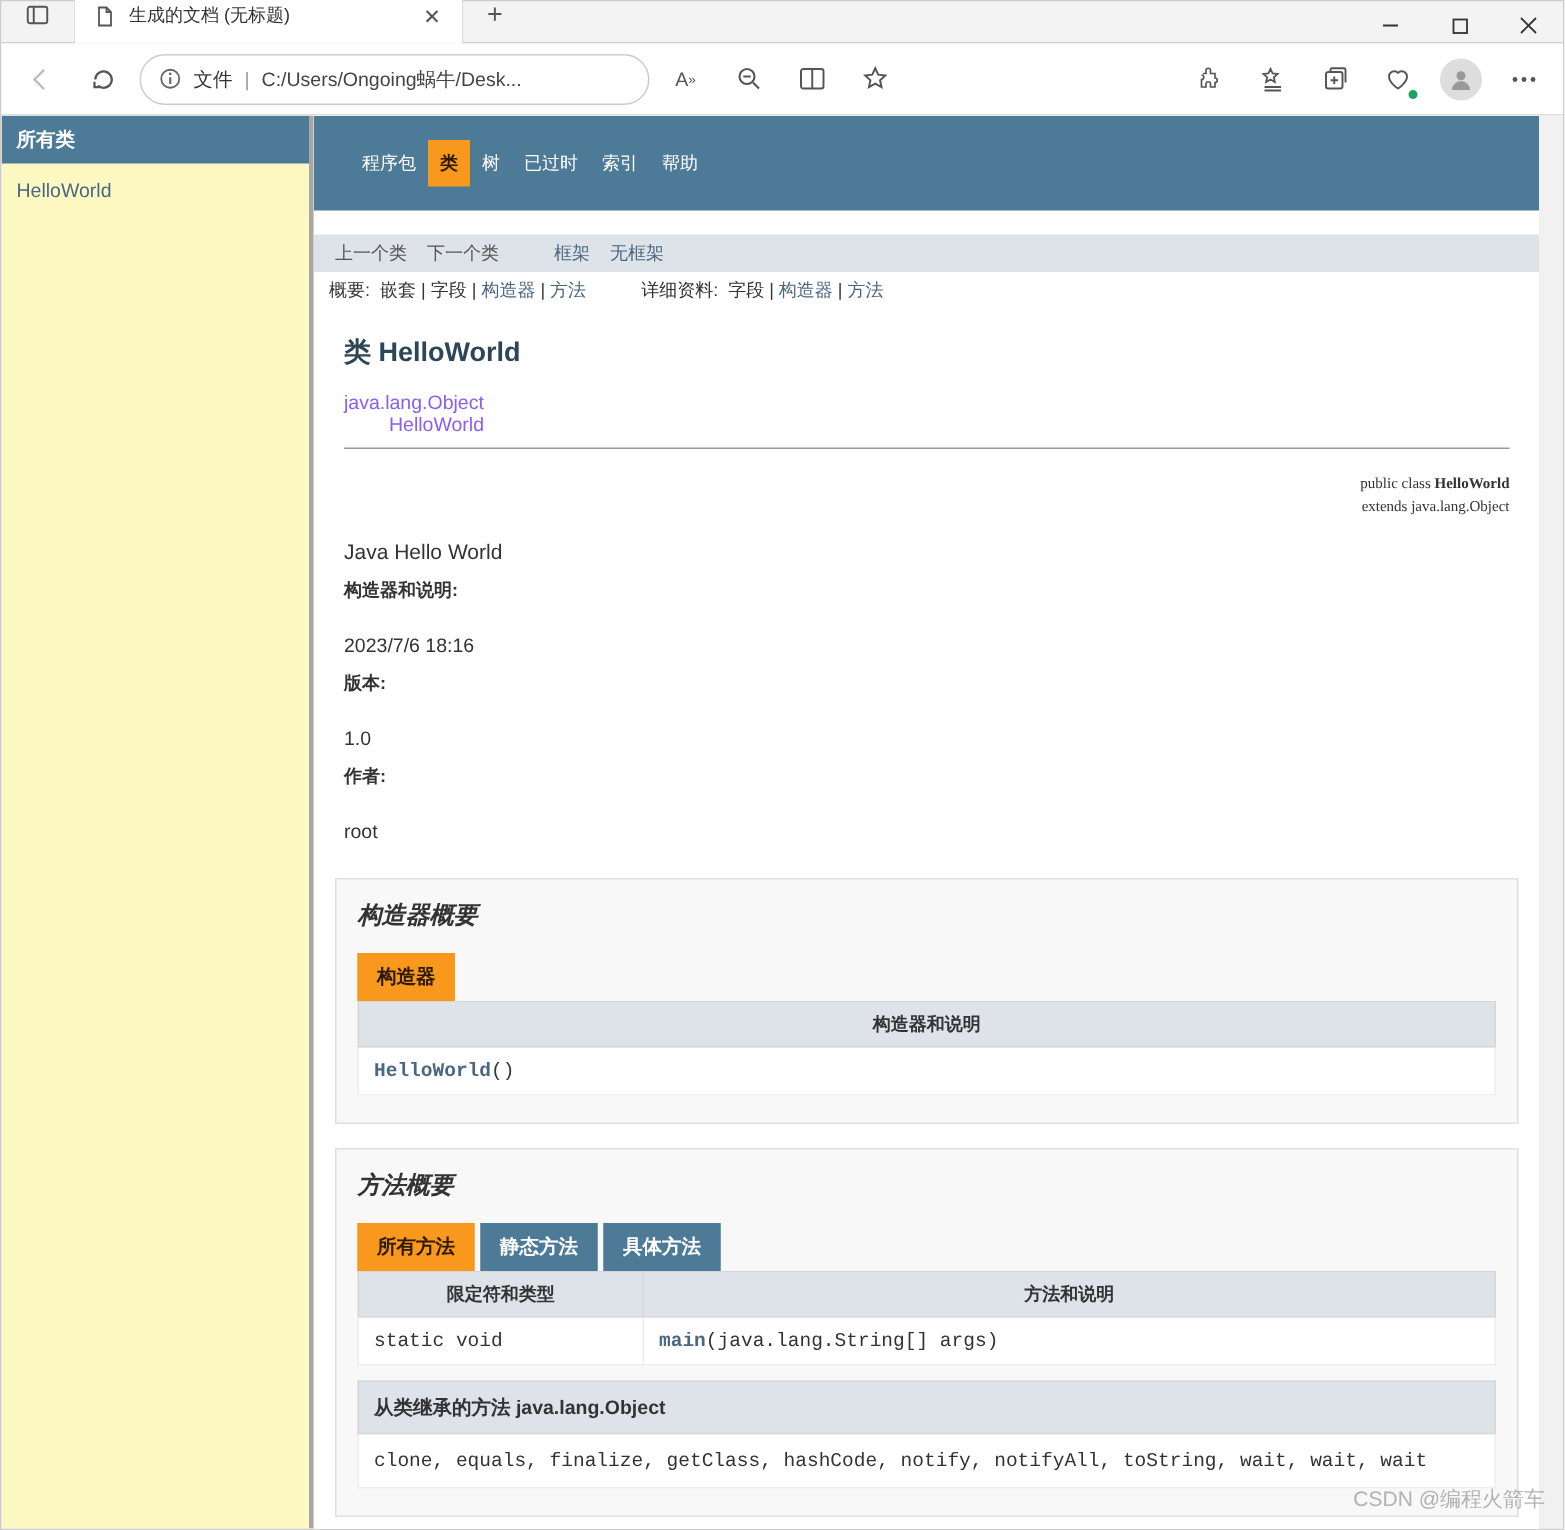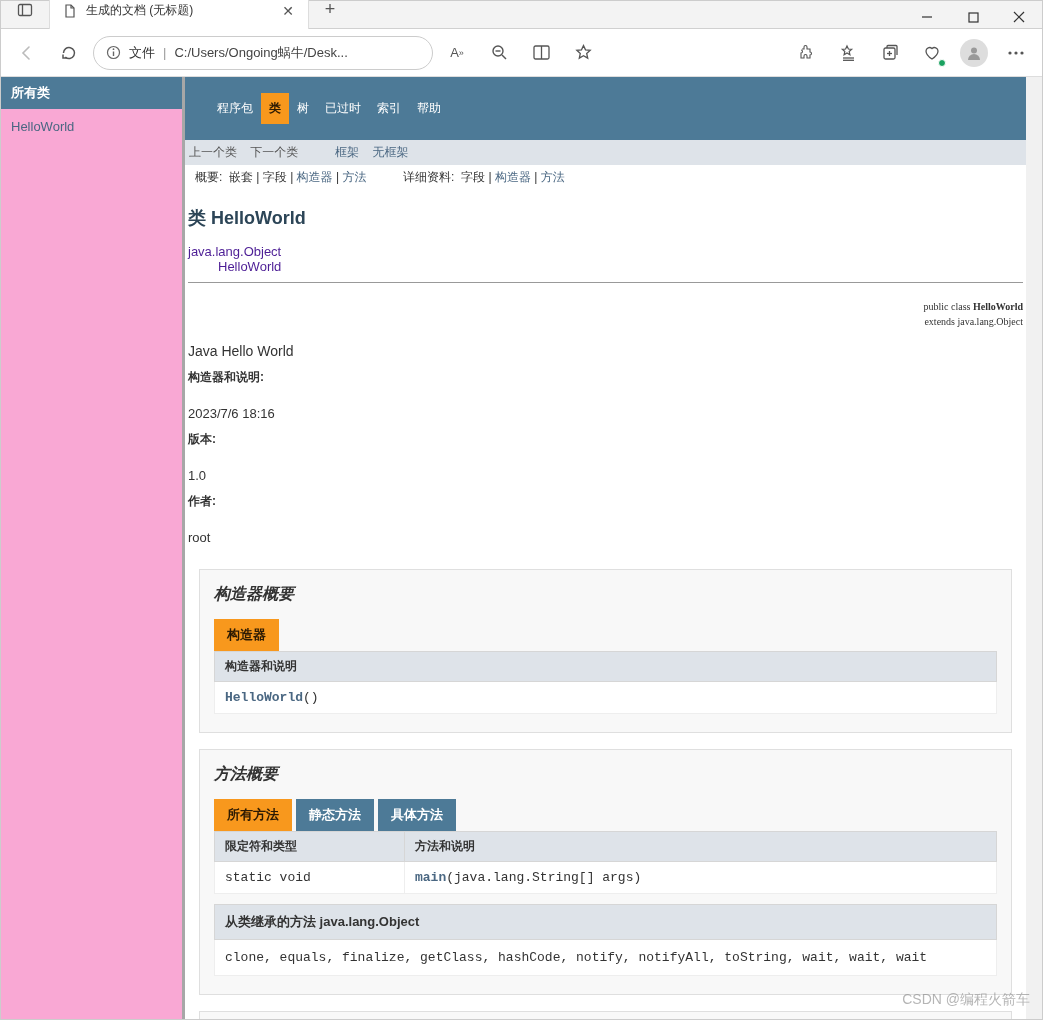--- a/index.html
+++ b/index.html
@@ -15,53 +15,53 @@
 .win-ctrl { margin-left:auto; display:flex; height:100%; align-items:flex-start; }
 .win-btn { width:46px; height:32px; display:flex; align-items:center; justify-content:center; font-size:14px; }
 .toolbar { height:48px; display:flex; align-items:center; gap:6px; padding:0 8px; border-bottom:1px solid #ddd; background:#fff; }
 .tb-btn { width:36px; height:36px; border-radius:4px; display:flex; align-items:center; justify-content:center; color:#555; }
 .tb-btn.dis { color:#bbb; }
 .address { flex:0 0 340px; height:34px; border:1px solid #ccc; border-radius:17px; display:flex; align-items:center; padding:0 12px; gap:8px; font-size:13px; color:#444; }
 .address .sep { color:#999; }
 .tb-spacer { flex:1; }
 .avatar { width:28px; height:28px; border-radius:50%; background:#ddd; display:flex; align-items:center; justify-content:center; }
 .content { flex:1; display:flex; overflow:hidden; position:relative; }
-.leftpane { width:184px; background:#f9a8d4; border-right:3px solid #a7a7a7; overflow-y:auto; }
+.leftpane { width:208px; background:#fef9c3; border-right:3px solid #a7a7a7; overflow-y:auto; }
 .lp-header { background:#4d7a97; color:#fff; font-weight:bold; font-size:13px; padding:7px 10px; }
 .lp-body { padding:10px; }
 .lp-body a { color:#4a6782; text-decoration:none; font-size:13px; }
 .rightpane { flex:1; overflow-y:auto; background:#fff; position:relative; }
 .rightpane-inner { min-height:1100px; }
 .scrollbar-fake { width:16px; background:#f1f1f1; }
 .topnav { background:#4d7a97; padding:16px; }
 .topnav ul { list-style:none; margin:0; padding:0 8px; display:flex; }
 .topnav li { padding:7px 8px; color:#fff; font-size:12px; cursor:pointer; }
 .topnav li.active { background:#f8981d; color:#2c1a03; font-weight:bold; }
-.subnav { background:#dee3e9; padding:4px 4px; font-size:12px; color:#333; }
+.subnav { background:#dee3e9; padding:4px 14px; font-size:12px; color:#333;margin-top:16px; }
 .subnav a { color:#4a6782; text-decoration:none; }
 .subnav .gap { display:inline-block; width:30px; }
 .summaryline { padding:4px 10px; font-size:12px; background:#fff; }
 .summaryline a { color:#4a6782; text-decoration:none; }
 .summaryline .bigsep { display:inline-block; width:30px; }
-.header-block { padding:16px 3px 8px; }
+.header-block { padding:16px 20px 8px; }
 .header-block h2 { font-size:18px; font-weight:bold; color:#2c4557; margin:0 0 14px; }
-.inheritance { font-size:13px; color:#4c1d95; margin-bottom:4px; }
+.inheritance { font-size:13px; color:#8b5cf6; margin-bottom:4px; }
 .inheritance .child { margin-left:30px; }
 .hr { border-top:1px solid #999; margin:8px 0 16px; }
 .classdecl { font-family:Liberation Serif, serif; font-size:10px; line-height:1.5;text-align:right; }
 .desc { margin:14px 0 8px; font-size:14px; }
 .dl-label { font-weight:bold; font-size:12px; margin-top:10px; }
 .dl-val { font-family:Liberation Sans, sans-serif; font-size:13px; margin-top:20px; }
 .section { margin:16px 14px; border:1px solid #dfdfdf; background:#f8f8f8; padding:14px 14px 18px; }
 .section h3 { margin:0 0 14px; font-size:16px; font-weight:bold; font-style:italic; color:#333; }
 .tabbar { display:flex; gap:4px; }
 .tabbar .t { padding:6px 12px; font-size:13px; background:#4d7a97; color:#fff; border:1px solid #4d7a97; font-weight:bold; }
 .tabbar .t.active { background:#f8981d; border-color:#f8981d; color:#2c1a03; }
 .tbl { width:100%; border-collapse:collapse; margin-top:0; }
-.tbl th { background:#dee3e9; text-align:left; font-size:12px; font-weight:bold; padding:6px 10px; border:1px solid #d6d6d6; }
+.tbl th { background:#dee3e9; text-align:center; font-size:12px; font-weight:bold; padding:6px 10px; border:1px solid #d6d6d6; }
 .tbl td { background:#fff; padding:8px 10px; font-family:"Courier New",monospace; font-size:13px; border:1px solid #eee; }
 .tbl a { color:#4a6782; text-decoration:none; font-weight:bold; }
 .inhmethods-h { background:#dee3e9; padding:8px 10px; font-weight:bold; font-size:13px; margin-top:10px; border:1px solid #d6d6d6; }
 .inhmethods-b { background:#fff; padding:10px; font-family:"Courier New",monospace; font-size:13px; border:1px solid #eee; border-top:none; }
 .watermark { position:absolute; right:12px; bottom:10px; color:rgba(120,120,120,0.55); font-size:14px; pointer-events:none; }
 svg { display:block; }
 </style>
 </head>
 <body>
 

